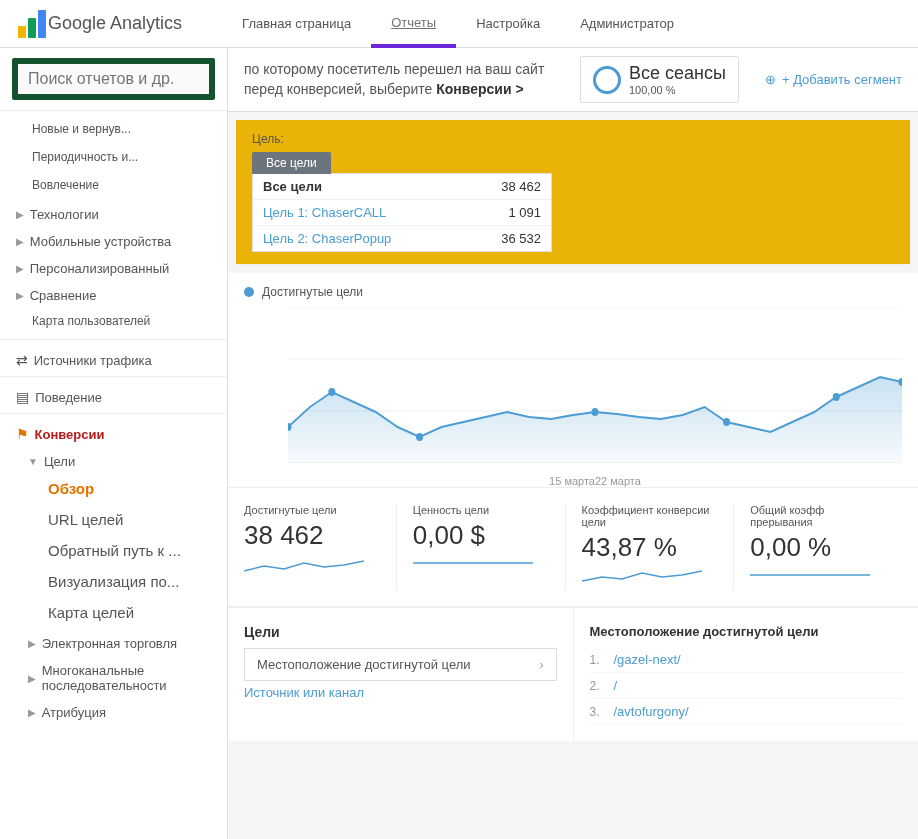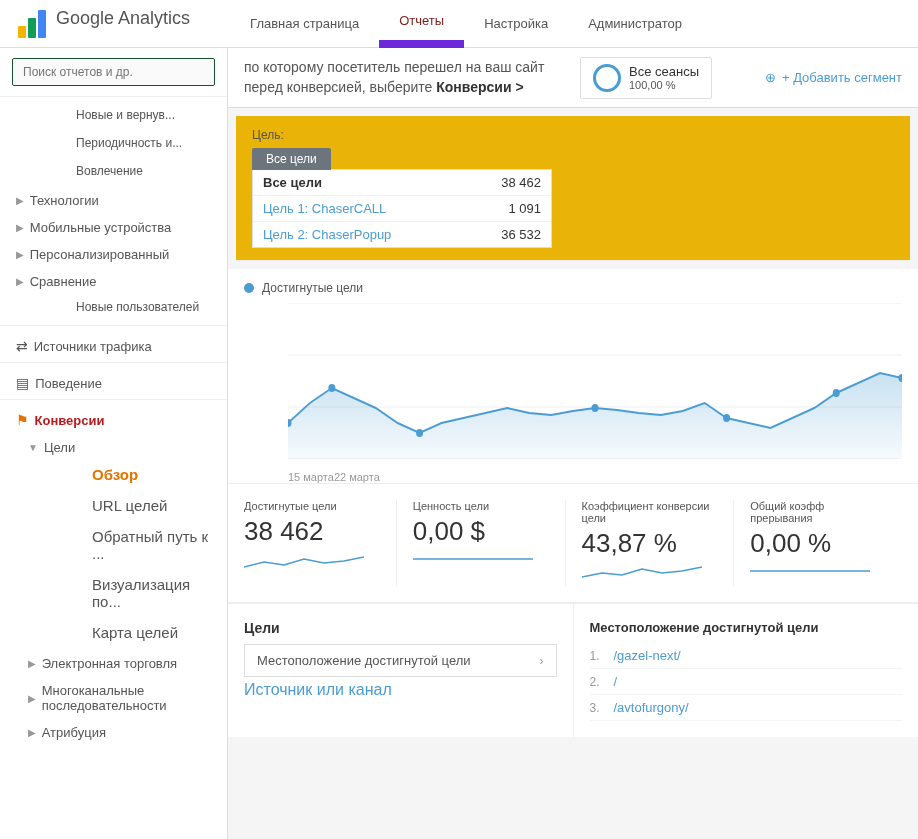--- a/index.html
+++ b/index.html
@@ -9,22 +9,21 @@
     .header {
       display: flex;
       align-items: center;
       background: #fff;
       border-bottom: 1px solid #ddd;
       height: 48px;
       padding: 0 16px;
     }
     .logo {
       display: flex;
-      align-items: flex-start;
-      gap: 8px;
+      align-items: center;
       margin-right: 40px;
     }
     .logo-icon {
       width: 32px;
       height: 32px;
     }
     .logo-text {
       font-size: 18px;
       color: #555;
       font-weight: normal;
@@ -41,22 +40,23 @@
       display: flex;
       align-items: center;
       cursor: pointer;
       color: #555;
       font-size: 13px;
       border-bottom: 3px solid transparent;
       position: relative;
       top: 1px;
     }
     .nav-tab.active {
-      color: #7f1d1d;
-      border-bottom: 8px solid #6d28d9;
+      color: #737373;
+      border-bottom: 4px solid #6d28d9;
+      text-decoration: underline;
     }
 
     
     .main-layout {
       display: flex;
       height: calc(839px - 48px);
     }
 
     
     .sidebar {
@@ -66,38 +66,37 @@
       overflow-y: auto;
       flex-shrink: 0;
     }
     .search-box {
       padding: 10px 12px;
       border-bottom: 1px solid #eee;
     }
     .search-input {
       width: 100%;
       padding: 6px 10px;
-      border: 1px solid #14532d;
+      border: 6px solid #14532d;
       border-radius: 2px;
-      font-size: 12px;
+      font-size: 16px;
       color: #999;
       background: #fafafa;
     }
     .sidebar-section {
       padding: 4px 0;
     }
     .sidebar-item {
       padding: 7px 16px 7px 24px;
       cursor: pointer;
       color: #555;
       font-size: 13px;
       display: flex;
       align-items: center;
       gap: 6px;
-      margin-left: 44px;
     }
     .sidebar-item.active { color: #e37400; font-weight: bold; }
     .sidebar-item.sub { padding-left: 32px; font-size: 12px; }
     .sidebar-item.sub-sub { padding-left: 48px; font-size: 15px; }
     .sidebar-item.sub-sub.active { color: #e37400; }
     .sidebar-group-header {
       padding: 8px 12px 4px 16px;
       font-size: 13px;
       color: #555;
       cursor: pointer;
@@ -240,21 +239,21 @@
       right: 16px;
       top: 0;
       bottom: 24px;
     }
     .chart-x-labels {
       position: absolute;
       bottom: 0;
       left: 60px;
       right: 16px;
       display: flex;
-      justify-content: flex-start;
+      justify-content: center;
       font-size: 11px;
       color: #999;
     }
 
     
     .stats-row {
       background: #fff;
       display: flex;
       padding: 16px;
       gap: 0;
@@ -287,21 +286,21 @@
       display: flex;
       align-items: center;
       padding: 8px 12px;
       border: 1px solid #ddd;
       margin-bottom: 4px;
       cursor: pointer;
       background: #fff;
     }
     .goals-link-text { color: #555; font-size: 13px; flex: 1; }
     .goals-link-arrow { color: #999; font-size: 12px; }
-    .source-link { color: #4b9cd3; font-size: 16px; cursor: pointer; margin-top: 4px; display: block; }
+    .source-link { color: #4b9cd3; font-size: 13px; cursor: pointer; margin-top: 4px; display: block; }
     .location-title {
       font-size: 13px;
       font-weight: bold;
       color: #333;
       margin-bottom: 8px;
     }
     .location-list {
       list-style: none;
     }
     .location-item {
@@ -362,21 +361,21 @@
       </div>
       <div class="sidebar-group-header">
         <span class="arrow">▶</span>
         <span>Персонализированный</span>
       </div>
       <div class="sidebar-group-header">
         <span class="arrow">▶</span>
         <span>Сравнение</span>
       </div>
       <div class="sidebar-item sub">
-        <span>Новые пользователей</span>
+        <span>Карта пользователей</span>
       </div>
       <div class="divider"></div>
       <div class="sidebar-group-header">
         <span style="color:#555; font-size:14px;">⇄</span>
         <span>Источники трафика</span>
       </div>
       <div class="divider"></div>
       <div class="sidebar-group-header">
         <span style="color:#555; font-size:14px;">▤</span>
         <span>Поведение</span>
@@ -423,21 +422,21 @@
   <div class="content">
 
     <div class="segment-bar">
       <div class="segment-info">
         <span>по которому посетитель перешел на ваш сайт перед конверсией, выберите</span>
         <strong style="color:#333; cursor:pointer;">Конверсии &gt;</strong>
       </div>
       <div class="segment-chip">
         <div class="segment-circle"></div>
         <div>
-          <div style="font-size:13px;color:#333;">Все сеансы</div>
+          <div style="font-size:18px;color:#333;">Все сеансы</div>
           <div style="font-size:11px;color:#555;">100,00 %</div>
         </div>
       </div>
       <div class="add-segment">
         <span>⊕</span>
         <span>+ Добавить сегмент</span>
       </div>
     </div>
 
     <div class="goals-section">

